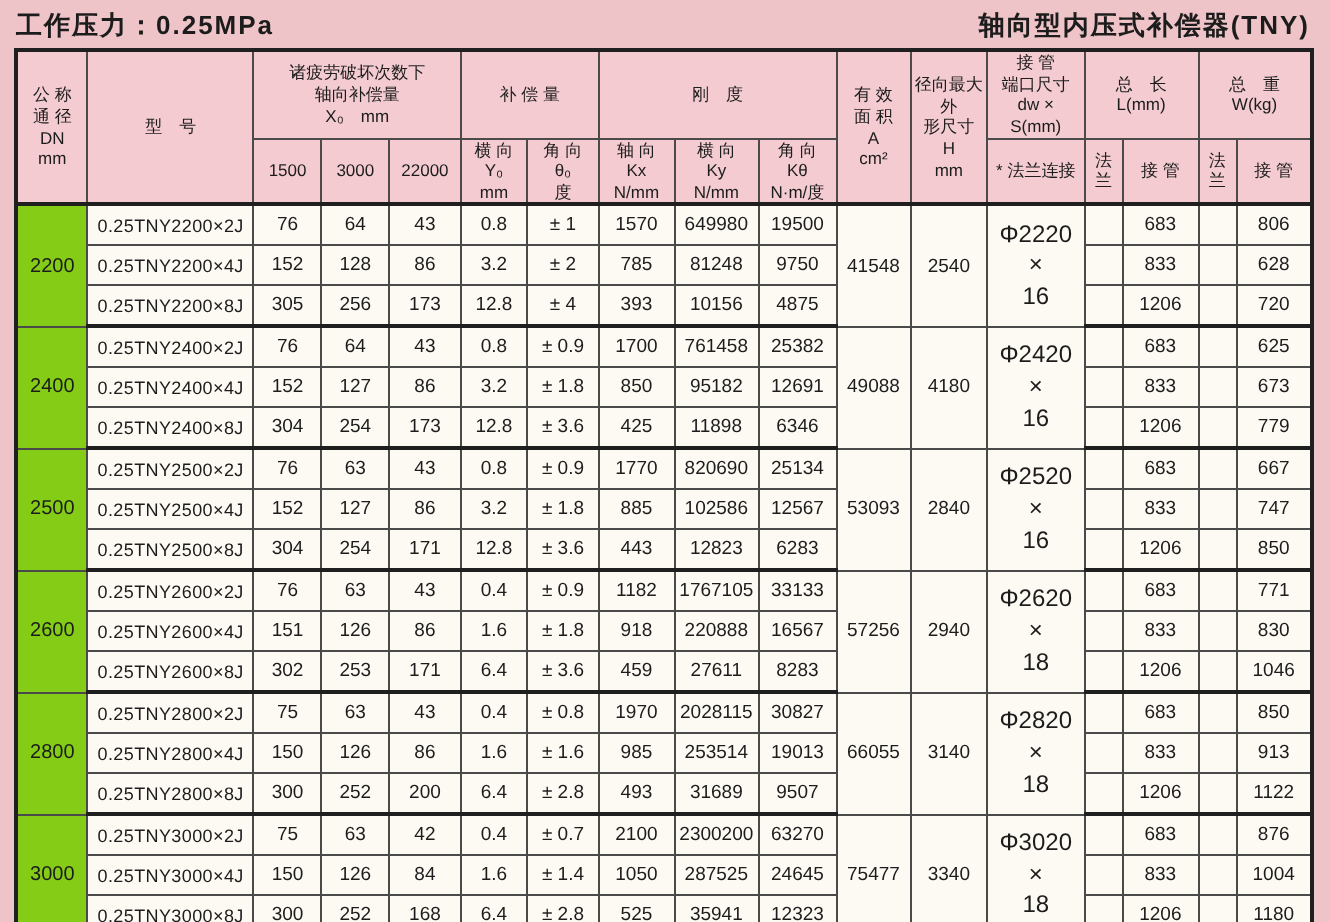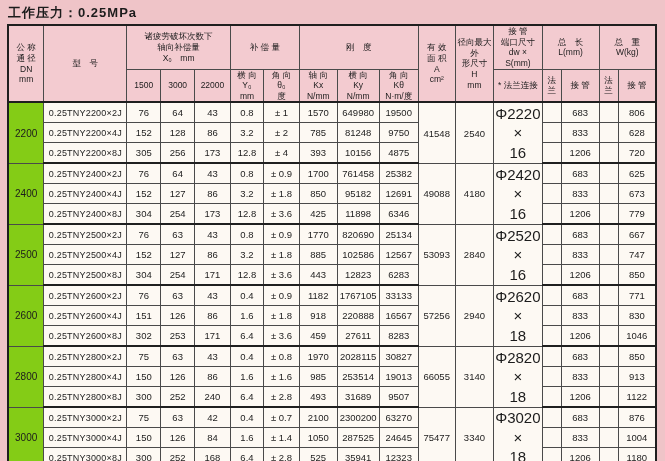--- a/index.html
+++ b/index.html
@@ -36,28 +36,29 @@
   .spec thead{border-bottom:2px solid #1f1f1f;}
   .spec tbody td{
     background:#fdf9f3;
     height:19px;
     font-size:9.5px;
   }
   .spec tbody td.model{font-size:9px;letter-spacing:.2px;}
   .spec tbody td.dn{
     background:#84cc16;font-size:10px;
   }
-  .spec tbody td.pipe{white-space:pre-line;line-height:1.3;font-size:15px;}
+  .spec tbody td.pipe{white-space:pre-line;line-height:1.3;font-size:12px;}
   .spec tbody tr.group-end td{border-bottom:2px solid #1f1f1f;}
 </style>
 </head>
 <body>
 
 <div class="titlebar">
   <div class="title-left">工作压力：0.25MPa</div>
+  <div class="title-right">轴向型内压式补偿器(TNY)</div>
 </div>
 
 <table class="spec">
   <colgroup>
     <col style="width:5.6%">
       <col style="width:13.0%">
     <col style="width:5.3%">
       <col style="width:5.3%">
       <col style="width:5.6%">
     <col style="width:5.2%">
@@ -360,21 +361,21 @@
         <td>19013</td>
         <td></td>
         <td>833</td>
         <td></td>
         <td>913</td>
       </tr>
       <tr class="group-end">
         <td class="model">0.25TNY2800×8J</td>
         <td>300</td>
         <td>252</td>
-        <td>240</td>
+        <td>200</td>
         <td>6.4</td>
         <td>± 2.8</td>
         <td>493</td>
         <td>31689</td>
         <td>9507</td>
         <td></td>
         <td>1206</td>
         <td></td>
         <td>1122</td>
       </tr>

